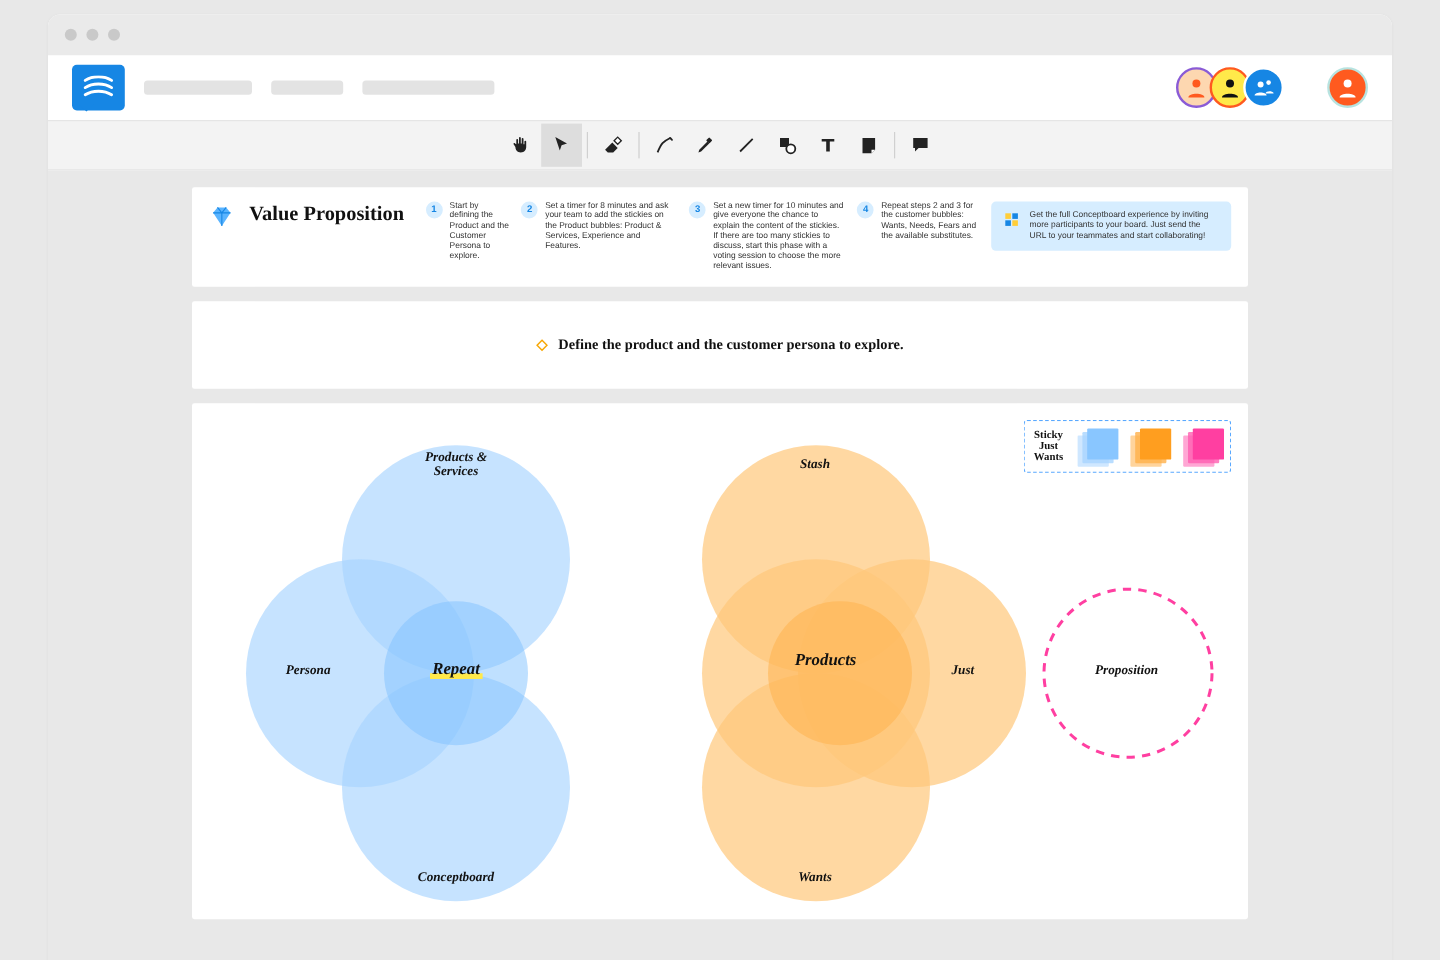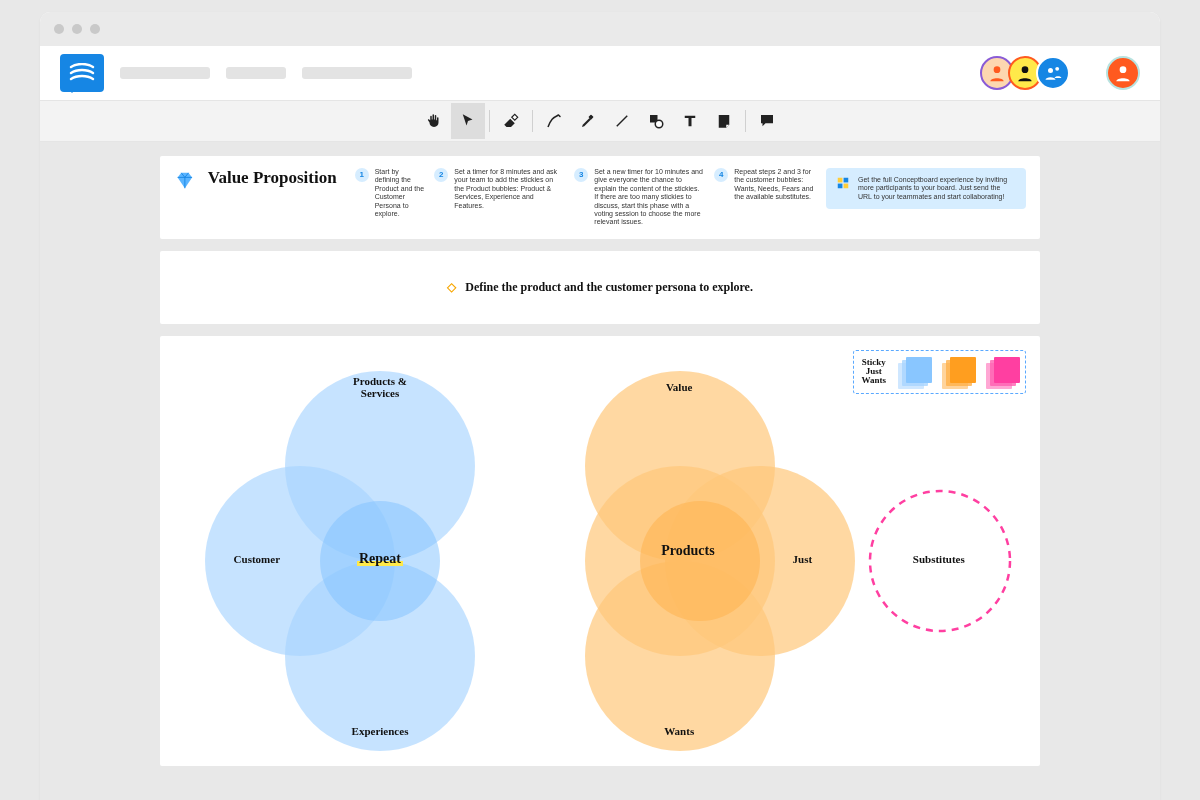--- a/index.html
+++ b/index.html
@@ -118,20 +118,21 @@
     height:430px; position:relative; overflow:hidden;
   }
 
   
   .venn-svg{position:absolute; inset:0; width:100%; height:100%}
   .venn-label{
     position:absolute; font-family:"Comic Sans MS","Chalkboard SE",cursive;
     font-weight:900; font-size:11px; color:#111; text-align:center;
     transform:translate(-50%,-50%);
     white-space:nowrap;
+    font-style:italic;
   }
   .venn-center{
     font-size:14px; font-weight:900;
   }
   .underline-yellow{ box-shadow: inset 0 -5px 0 0 #ffe94a; padding:0 2px}
 
   
   .sticky-box{
     position:absolute; top:14px; right:14px;
     border:1.5px dashed #5aa9ff; border-radius:3px;
@@ -327,32 +328,32 @@
           <circle cx="520" cy="320" r="95"></circle>
         </g>
         <circle cx="520" cy="225" r="95" fill="#ffc87a" fill-opacity="0.7"></circle>
         <circle cx="540" cy="225" r="60" fill="#ffb34f" fill-opacity="0.55"></circle>
 
         <circle cx="780" cy="225" r="70" fill="none" stroke="#ff3fa1" stroke-width="2.5" stroke-dasharray="7 6"></circle>
       </svg>
 
       <div class="venn-label" style="left:25%; top:12%; white-space:pre-line">Products &amp;
 Services</div>
-      <div class="venn-label" style="left:11%; top:52%">Customer</div>
-      <div class="venn-label" style="left:25%; top:92%">Experiences</div>
+      <div class="venn-label" style="left:11%; top:52%">Persona</div>
+      <div class="venn-label" style="left:25%; top:92%">Conceptboard</div>
       <div class="venn-label venn-center" style="left:25%; top:52%">
         <span class="underline-yellow">Repeat</span>
       </div>
 
-      <div class="venn-label" style="left:59%; top:12%">Value</div>
+      <div class="venn-label" style="left:59%; top:12%">Stash</div>
       <div class="venn-label" style="left:73%; top:52%">Just</div>
       <div class="venn-label" style="left:59%; top:92%">Wants</div>
       <div class="venn-label venn-center" style="left:60%; top:50%">Products</div>
 
-      <div class="venn-label" style="left:88.5%; top:52%">Substitutes</div>
+      <div class="venn-label" style="left:88.5%; top:52%">Proposition</div>
 
       <div class="sticky-box">
         <div class="sticky-label">
           <div>Sticky</div>
           <div>Just</div>
           <div>Wants</div>
         </div>
         <div class="sticky-stack sticky-blue">
             <div class="s s1"></div>
             <div class="s s2"></div>

